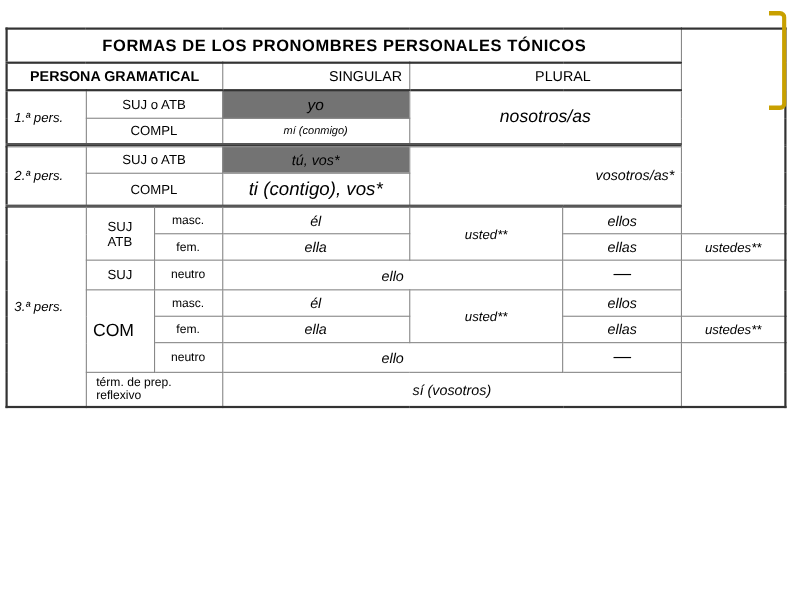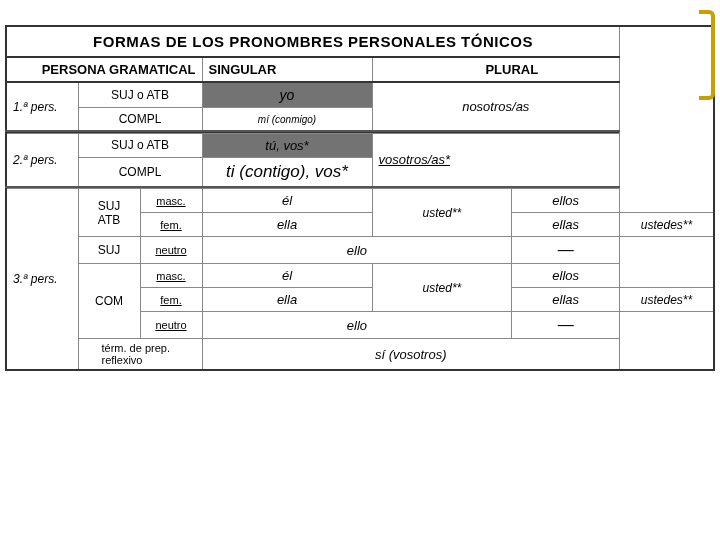--- a/index.html
+++ b/index.html
@@ -53,21 +53,20 @@
     }
     .subtype-col {
       width: 62px;
       text-align: center;
       font-size: 12px;
     }
     .subsubtype-col {
       width: 62px;
       text-align: center;
       font-size: 12px;
-      text-decoration: underline;
     }
     .singular-col {
       width: 170px;
       text-align: center;
     }
     .plural-col {
       width: 170px;
       text-align: center;
     }
     .italic-cell {
@@ -84,46 +83,46 @@
 
 <div class="outer-wrapper">
   <table class="main-table">
 
     <tbody>
         <tr class="title-row">
       <td colspan="6">FORMAS DE LOS PRONOMBRES PERSONALES TÓNICOS</td>
     </tr>
 
     <tr class="header-row">
-      <td colspan="3" style="text-align:right;font-weight:bold;">PERSONA GRAMATICAL</td>
-      <td colspan="1" style="text-align:left;font-weight:bold;">SINGULAR</td>
-      <td colspan="2" style="text-align:center;font-weight:bold;padding-left:38px;">PLURAL</td>
+      <td colspan="3" style="text-align:center;font-weight:bold;">PERSONA GRAMATICAL</td>
+      <td colspan="1" style="text-align:right;font-weight:normal;">SINGULAR</td>
+      <td colspan="2" style="text-align:center;font-weight:normal;padding-left:38px;">PLURAL</td>
     </tr>
 
     <tr>
       <td rowspan="2" class="persona-col" style="position:relative;">1.ª pers.</td>
       <td colspan="2" class="subtype-col" style="text-align:center;">SUJ o ATB</td>
       <td class="singular-col italic-cell shaded center" style="font-style:italic;font-size:14px;">yo</td>
-      <td colspan="2" rowspan="2" class="plural-col italic-cell center" style="font-style:italic;font-size:13px;text-align:center;">nosotros/as</td>
+      <td colspan="2" rowspan="2" class="plural-col italic-cell center" style="font-style:italic;font-size:16px;text-align:center;">nosotros/as</td>
     </tr>
 
     <tr>
       <td colspan="2" class="subtype-col" style="text-align:center;">COMPL</td>
       <td class="singular-col italic-cell center" style="font-style:italic;font-size:10px;">mí (conmigo)</td>
     </tr>
 
     <tr style="height:2px;background:#333;">
       <td colspan="6" style="border-top:2px solid #555;padding:0;height:2px;"></td>
     </tr>
 
     <tr>
       <td rowspan="2" class="persona-col">2.ª pers.</td>
       <td colspan="2" class="subtype-col" style="text-align:center;">SUJ o ATB</td>
       <td class="singular-col italic-cell center shaded" style="font-size:13px;">tú, vos*</td>
-      <td colspan="2" rowspan="2" class="plural-col italic-cell center" style="font-style:italic;font-size:13px;text-align:left;text-decoration:underline;">vosotros/as*</td>
+      <td colspan="2" rowspan="2" class="plural-col italic-cell center" style="font-style:italic;font-size:13px;text-align:right;">vosotros/as*</td>
     </tr>
 
     <tr>
       <td colspan="2" class="subtype-col" style="text-align:center;">COMPL</td>
       <td class="singular-col italic-cell center" style="font-style:italic;font-size:17px;">ti (contigo), vos*</td>
     </tr>
 
     <tr style="height:2px;background:#333;">
       <td colspan="6" style="border-top:2px solid #555;padding:0;height:2px;"></td>
     </tr>
@@ -147,42 +146,42 @@
     </tr>
 
     <tr>
       <td class="subtype-col" style="text-align:center;font-size:12px;">SUJ</td>
       <td class="subsubtype-col" style="text-align:center;font-size:11px;">neutro</td>
       <td colspan="2" class="italic-cell center" style="font-style:italic;text-align:center;font-size:13px;">ello</td>
       <td class="center em-dash">—</td>
     </tr>
 
     <tr>
-      <td rowspan="3" class="subtype-col" style="text-align:center;font-size:12px;">COM</td>
+      <td rowspan="3" class="subtype-col" style="text-align:left;font-size:16px;">COM</td>
       <td class="subsubtype-col" style="text-align:center;font-size:11px;">masc.</td>
       <td class="italic-cell center" style="font-style:italic;text-align:center;font-size:13px;">él</td>
       <td rowspan="2" class="italic-cell center" style="font-style:italic;text-align:center;font-size:12px;">usted**</td>
       <td class="italic-cell center" style="font-style:italic;text-align:center;font-size:13px;">ellos</td>
     </tr>
 
     <tr>
       <td class="subsubtype-col" style="text-align:center;font-size:11px;">fem.</td>
       <td class="italic-cell center" style="font-style:italic;text-align:center;font-size:13px;">ella</td>
       <td class="italic-cell center" style="font-style:italic;text-align:center;font-size:13px;">ellas</td>
       <td class="italic-cell center" style="font-style:italic;text-align:center;font-size:12px;">ustedes**</td>
     </tr>
 
     <tr>
       <td class="subsubtype-col" style="text-align:center;font-size:11px;">neutro</td>
       <td colspan="2" class="italic-cell center" style="font-style:italic;text-align:center;font-size:13px;">ello</td>
       <td class="center em-dash">—</td>
     </tr>
 
     <tr>
-      <td colspan="2" style="font-size:11px;vertical-align:top;padding:3px 23px;">
+      <td colspan="2" style="font-size:11px;vertical-align:top;padding:3px 9px;">
         <span>térm. de prep.<br>reflexivo</span>
       </td>
       <td colspan="3" class="italic-cell center" style="font-style:italic;text-align:center;font-size:13px;">sí (vosotros)</td>
     </tr>
 
   </tbody>
     </table>
 
   <div style="position:absolute;right:5px;top:10px;width:16px;height:90px;border:4px solid #c8a000;border-left:none;border-radius:0 6px 6px 0;"></div>
 </div>

